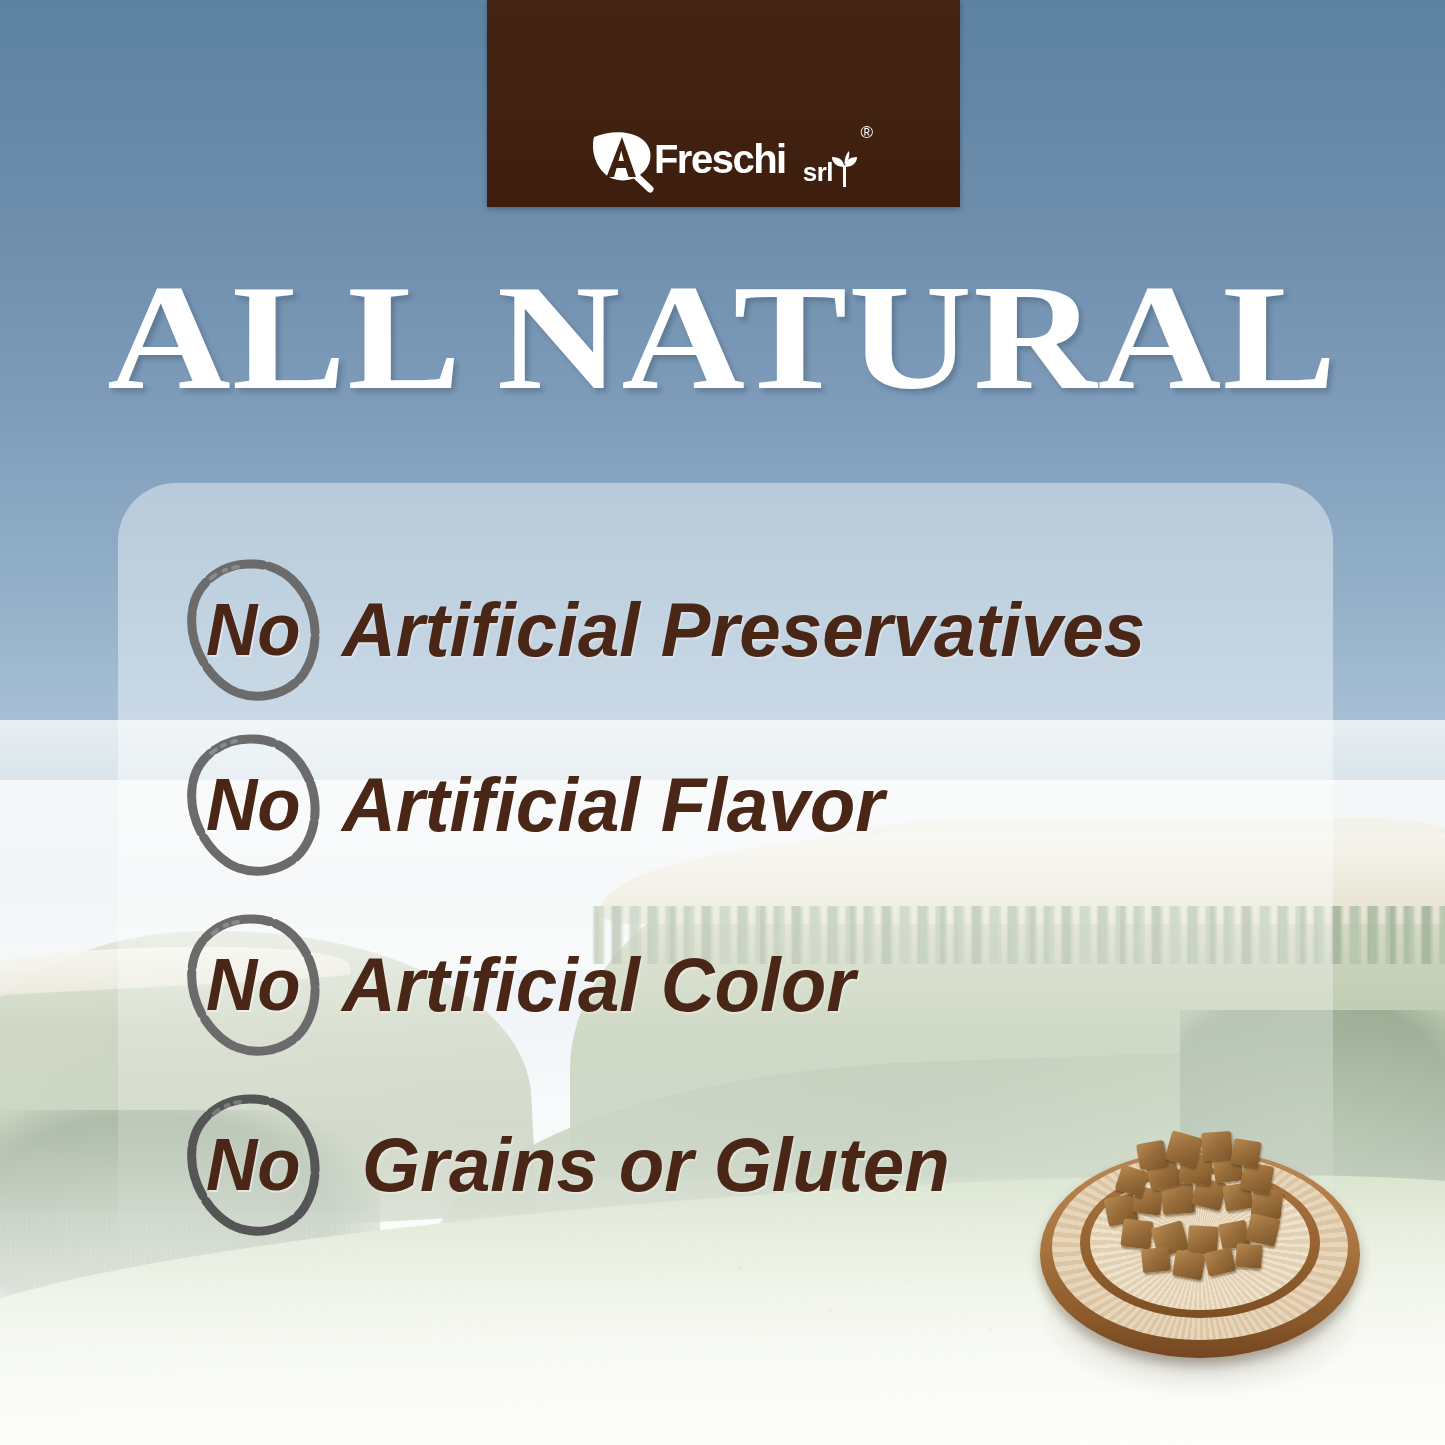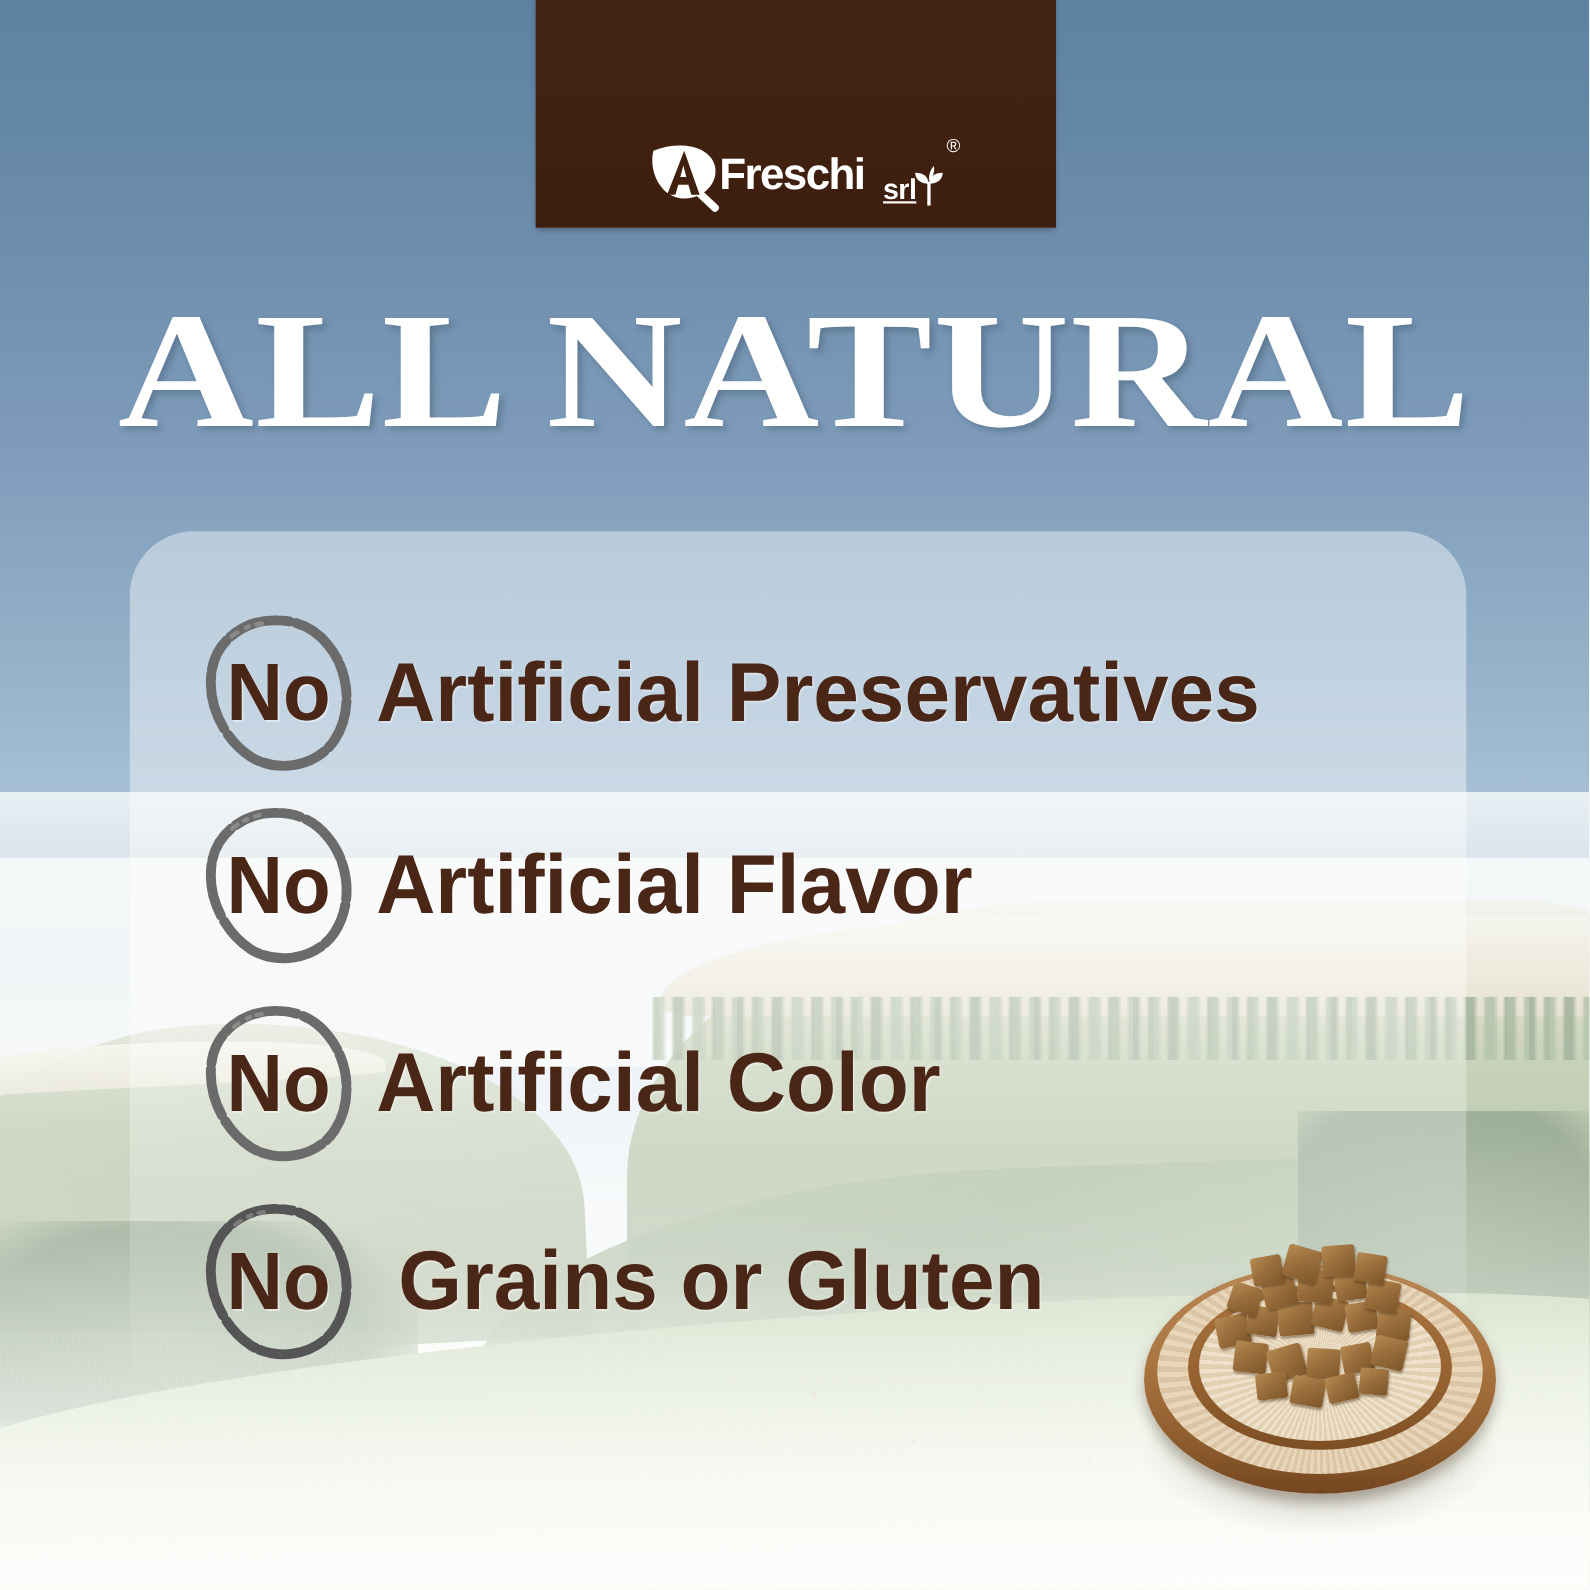--- a/index.html
+++ b/index.html
@@ -229,21 +229,20 @@
   }
   .logo-srl {
     font-family: "Liberation Sans", sans-serif;
     font-weight: bold;
     font-size: 26px;
     line-height: 26px;
     color: #ffffff;
     letter-spacing: -0.5px;
     margin-left: 17px;
     margin-bottom: 4px;
-    text-decoration: underline;
   }
   .logo-sprout { width: 30px; height: 36px; display:block; margin-left:-4px; margin-bottom: 2px; }
   .logo-reg {
     font-family: "Liberation Sans", sans-serif;
     font-size: 17px;
     color: #ffffff;
     position: absolute;
     right: -14px;
     top: 2px;
   }
@@ -279,21 +278,21 @@
         rgba(255,255,255,0.40) 45%,
         rgba(255,255,255,0.26) 70%,
         rgba(255,255,255,0.10) 88%,
         rgba(255,255,255,0.00) 100%);
   }
 
   
   .claims {
     position: absolute;
     left: 0; top: 0;
-    width: 1445px; height: 1445px;
+    width: 1445px; height: 1445px; font-style: italic;
   }
   .claim {
     position: absolute;
     left: 186px;
     display: flex;
     align-items: center;
     height: 120px;
   }
   .claim-1 { top: 570px; }
   .claim-2 { top: 745px; }

